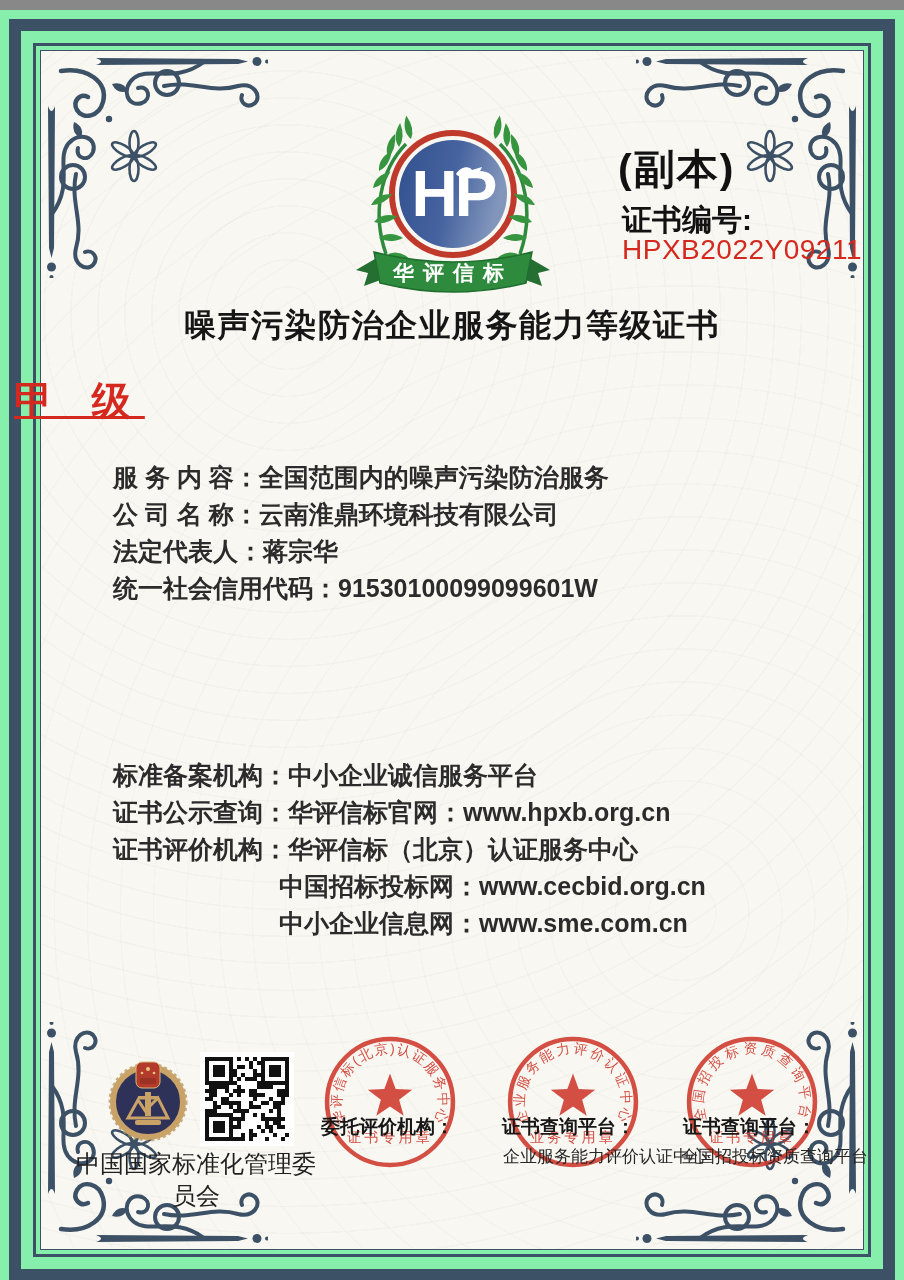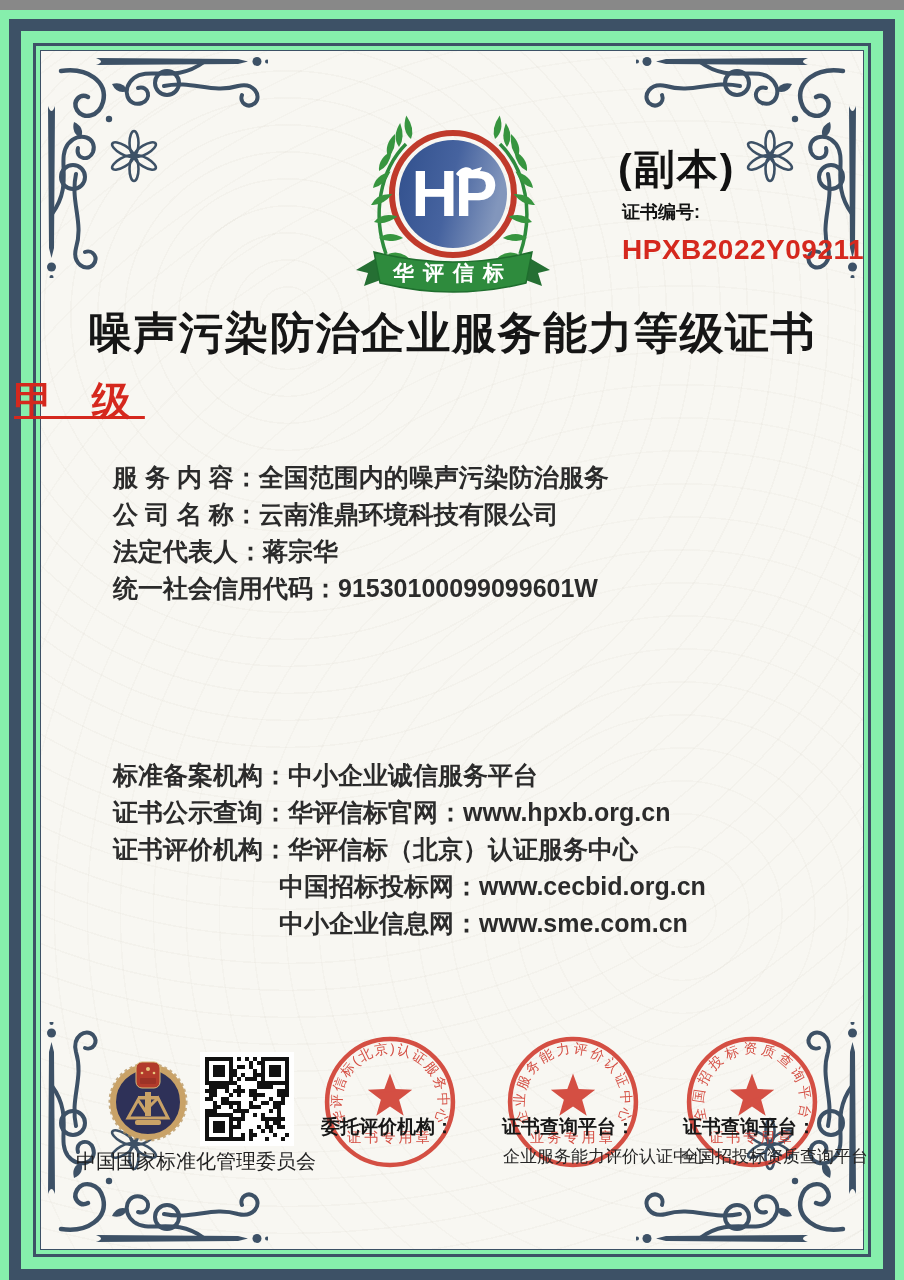--- a/index.html
+++ b/index.html
@@ -18,34 +18,34 @@
   .line2{position:absolute;inset:33px;border:3px solid var(--border);}
   .line3{position:absolute;inset:40px;border:1px solid var(--border);}
   .corner{position:absolute;width:222px;height:222px;}
   .corner.tl{top:46px;left:46px}
   .corner.tr{top:46px;right:46px;transform:scaleX(-1)}
   .corner.bl{bottom:46px;left:46px;transform:scaleY(-1)}
   .corner.br{bottom:46px;right:46px;transform:scale(-1,-1)}
 
   .logo{position:absolute;left:350px;top:92px;width:206px;height:206px;}
   .copy-label{position:absolute;left:618px;top:132px;font-size:41px;font-weight:600;color:#121212;letter-spacing:2px;}
-  .certno-label{position:absolute;left:622px;top:190px;font-size:18px;font-weight:bold;color:#121212;}
-  .certno-value{position:absolute;left:622px;top:224px;font-size:28px;font-weight:bold;color:var(--accent);letter-spacing:.5px;}
-
-  .title{position:absolute;left:0;right:0;top:294px;text-align:center;font-size:44px;font-weight:900;color:#161616;letter-spacing:1.5px;}
+  .certno-label{position:absolute;left:622px;top:190px;font-size:30px;font-weight:bold;color:#121212;}
+  .certno-value{position:absolute;left:622px;top:224px;font-size:28px;font-weight:normal;color:var(--accent);letter-spacing:.5px;}
+
+  .title{position:absolute;left:0;right:0;top:294px;text-align:center;font-size:32px;font-weight:900;color:#161616;letter-spacing:1.5px;}
   .grade{position:absolute;left:0;right:0;top:364px;text-align:left;font-size:39px;font-weight:900;color:var(--accent);letter-spacing:14px;text-indent:14px;text-decoration:underline;}
 
   .block{position:absolute;left:113px;width:690px;font-size:25px;font-weight:600;color:var(--text);}
   .block .ln{height:37px;line-height:37px;white-space:nowrap;}
   .b1{top:449px}.b2{top:591px}.b3{top:747px}
   .indent{margin-left:166px;}
 
   .emblem{position:absolute;left:104px;top:1044px;width:88px;height:88px;}
   .qr{position:absolute;left:200px;top:1042px;width:94px;height:94px;background:#fff;}
-  .org-caption{position:absolute;left:76px;top:1138px;width:240px;text-align:center;font-size:20px;font-weight:500;color:#1f1f1f;}
+  .org-caption{position:absolute;left:76px;top:1138px;width:240px;text-align:center;font-size:24px;font-weight:500;color:#1f1f1f;}
 
   .seal{position:absolute;top:1024px;width:136px;height:136px;opacity:.88;}
   .s1{left:322px}.s2{left:505px}.s3{left:684px}
   .seal-label{position:absolute;font-size:19px;font-weight:bold;color:#171717;white-space:nowrap;}
   .seal-org{position:absolute;font-size:17px;color:#262626;white-space:nowrap;}
   .sl1{left:321px;top:1104px}.so1{left:315px;top:1135px}
   .sl2{left:502px;top:1104px}.so2{left:503px;top:1135px}
   .sl3{left:683px;top:1104px}.so3{left:681px;top:1135px}
 </style>
 </head>

